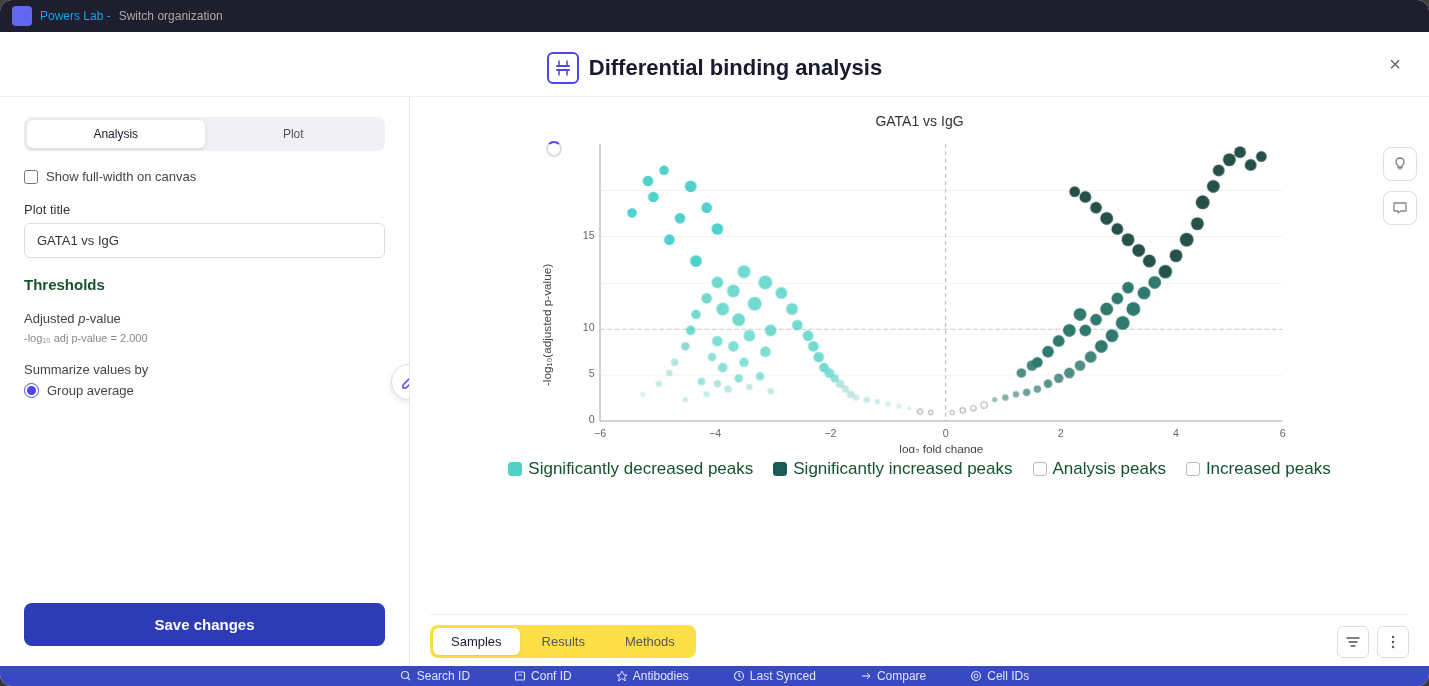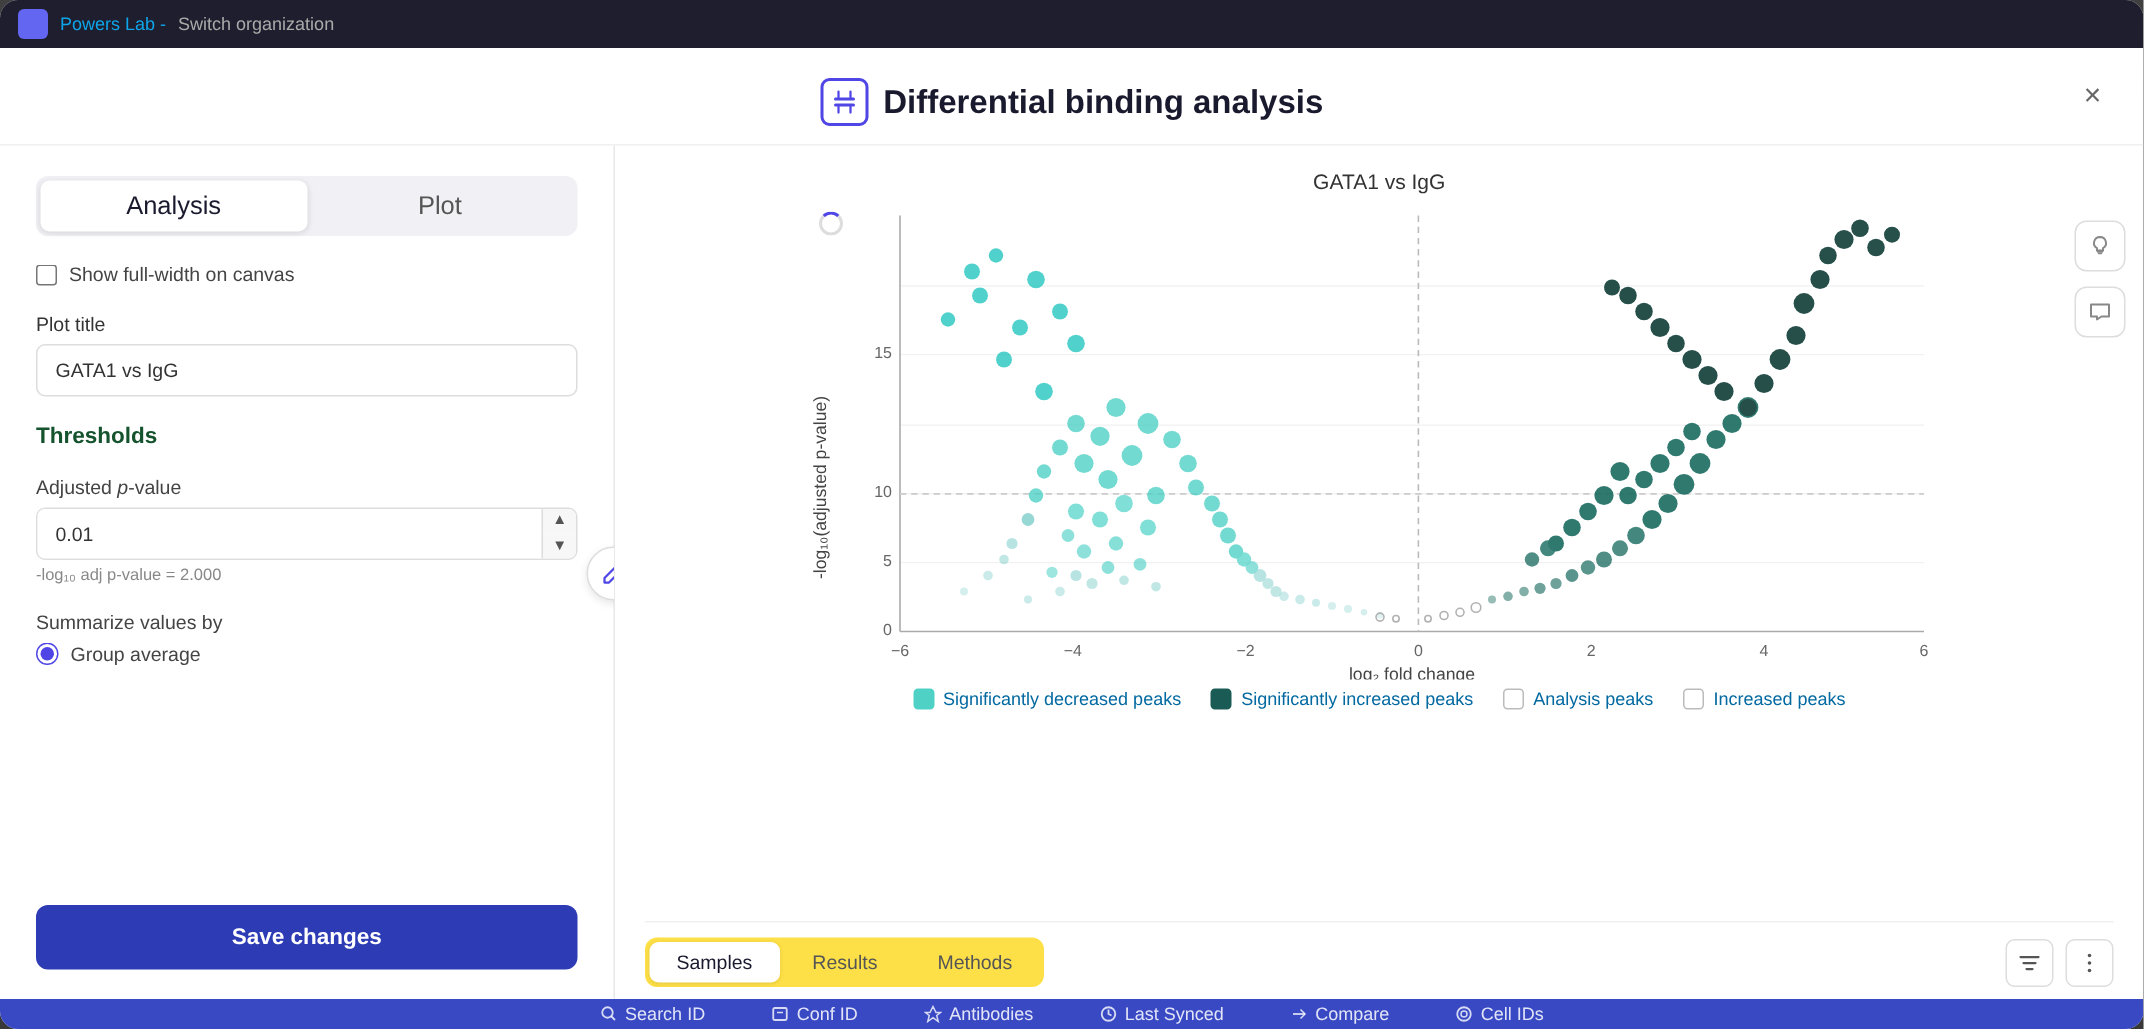--- a/index.html
+++ b/index.html
@@ -111,21 +111,21 @@
       border-radius: 8px;
       padding: 3px;
     }
     .tab-btn {
       flex: 1;
       padding: 7px 0;
       border: none;
       background: none;
       border-radius: 6px;
       cursor: pointer;
-      font-size: 17px;
+      font-size: 12px;
       font-weight: 500;
       color: #555;
       transition: all 0.2s;
     }
     .tab-btn.active {
       background: #fff;
       color: #1a1a2e;
       box-shadow: 0 1px 4px rgba(0,0,0,0.12);
     }
     
@@ -315,22 +315,22 @@
       display: flex;
       gap: 20px;
       margin-top: 6px;
       flex-wrap: wrap;
       justify-content: center;
     }
     .legend-item {
       display: flex;
       align-items: center;
       gap: 6px;
-      font-size: 12px;
-      color: #0369a1;
+      font-size: 17px;
+      color: #14532d;
     }
     .legend-swatch {
       width: 14px; height: 14px;
       border-radius: 3px;
       border: 1.5px solid transparent;
     }
     .legend-swatch.filled-teal { background: #4fd1c5; border-color: #4fd1c5; }
     .legend-swatch.filled-dark { background: #1a5c55; border-color: #1a5c55; }
     .legend-swatch.empty { background: #fff; border: 1.5px solid #bbb; }
     
@@ -439,27 +439,20 @@
         <div class="field-label">Plot title</div>
         <input class="text-input" type="text" value="GATA1 vs IgG" style="">
       </div>
 
       <div>
         <div class="section-title">Thresholds</div>
       </div>
 
       <div>
         <div class="sub-label">Adjusted <em>p</em>-value</div>
-        <div class="number-input-wrap">
-          <input class="number-input" type="text" value="0.01" style="">
-          <div class="stepper-btns">
-            <button class="stepper-btn">▲</button>
-            <button class="stepper-btn">▼</button>
-          </div>
-        </div>
         <div class="hint-text">-log₁₀ adj p-value = 2.000</div>
       </div>
 
       <div>
         <div class="sub-label">Summarize values by</div>
         <div class="radio-row">
           <input type="radio" id="group-avg" name="summarize" checked="" style="">
           <label for="group-avg">Group average</label>
         </div>
       </div>

